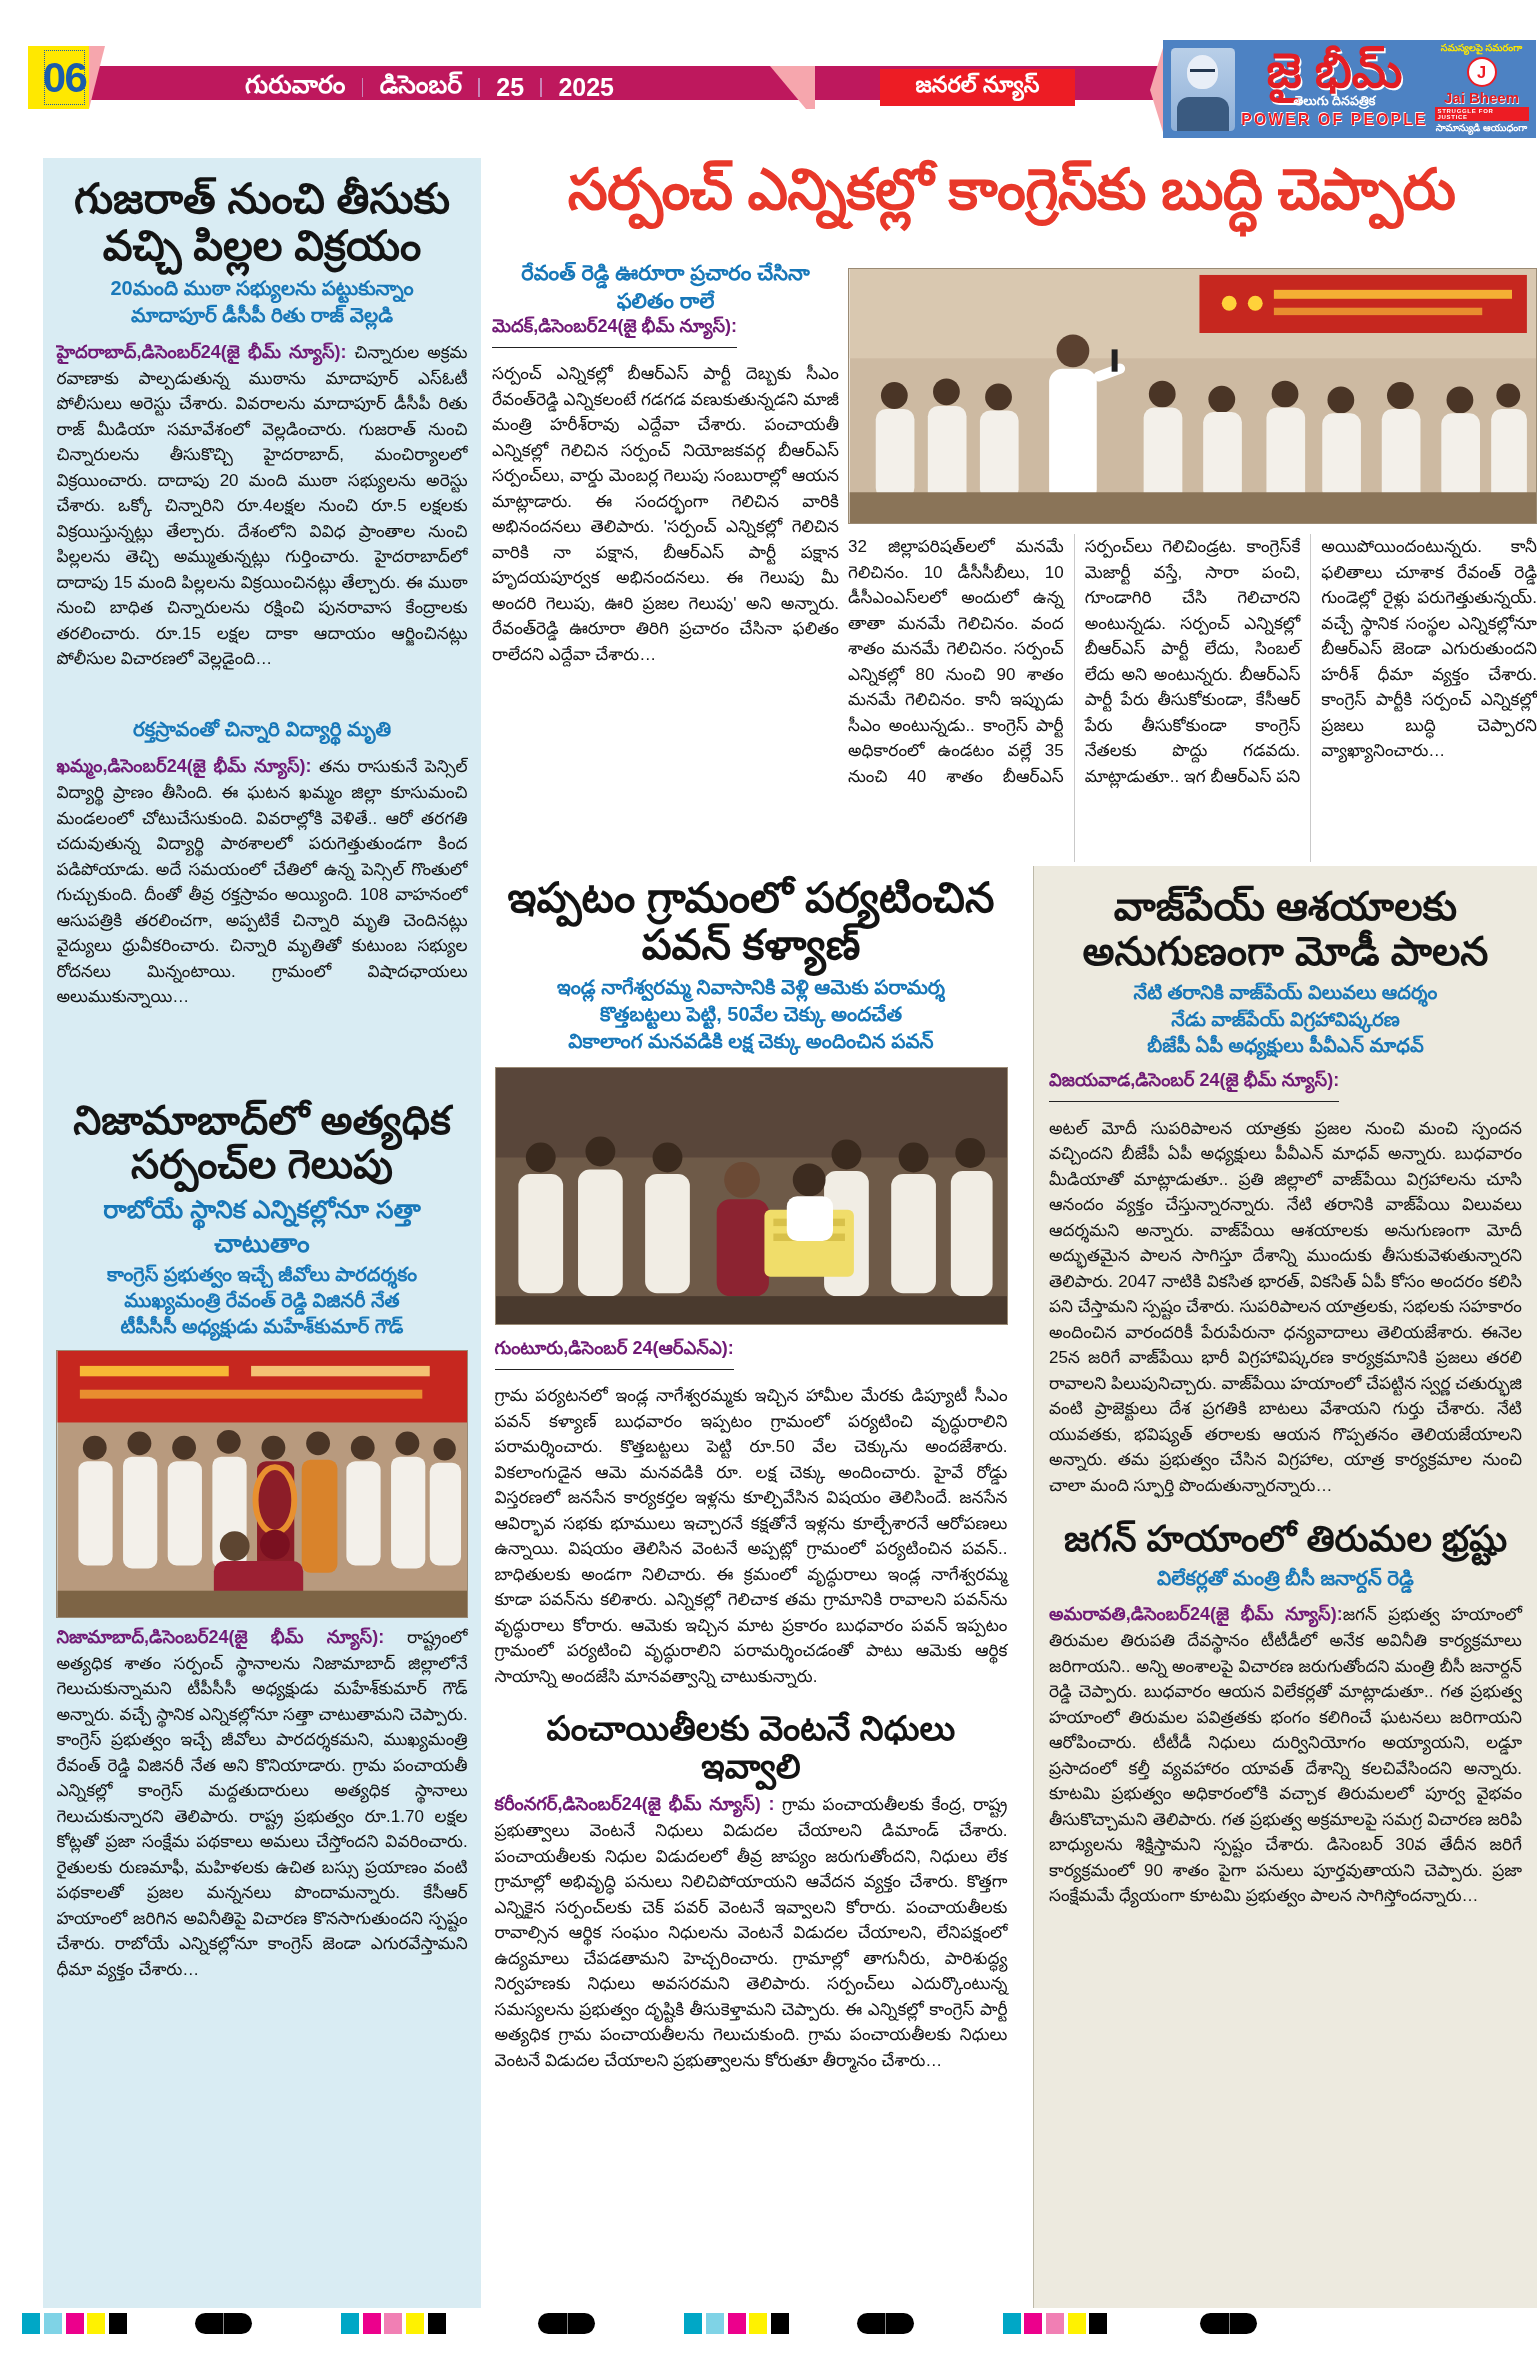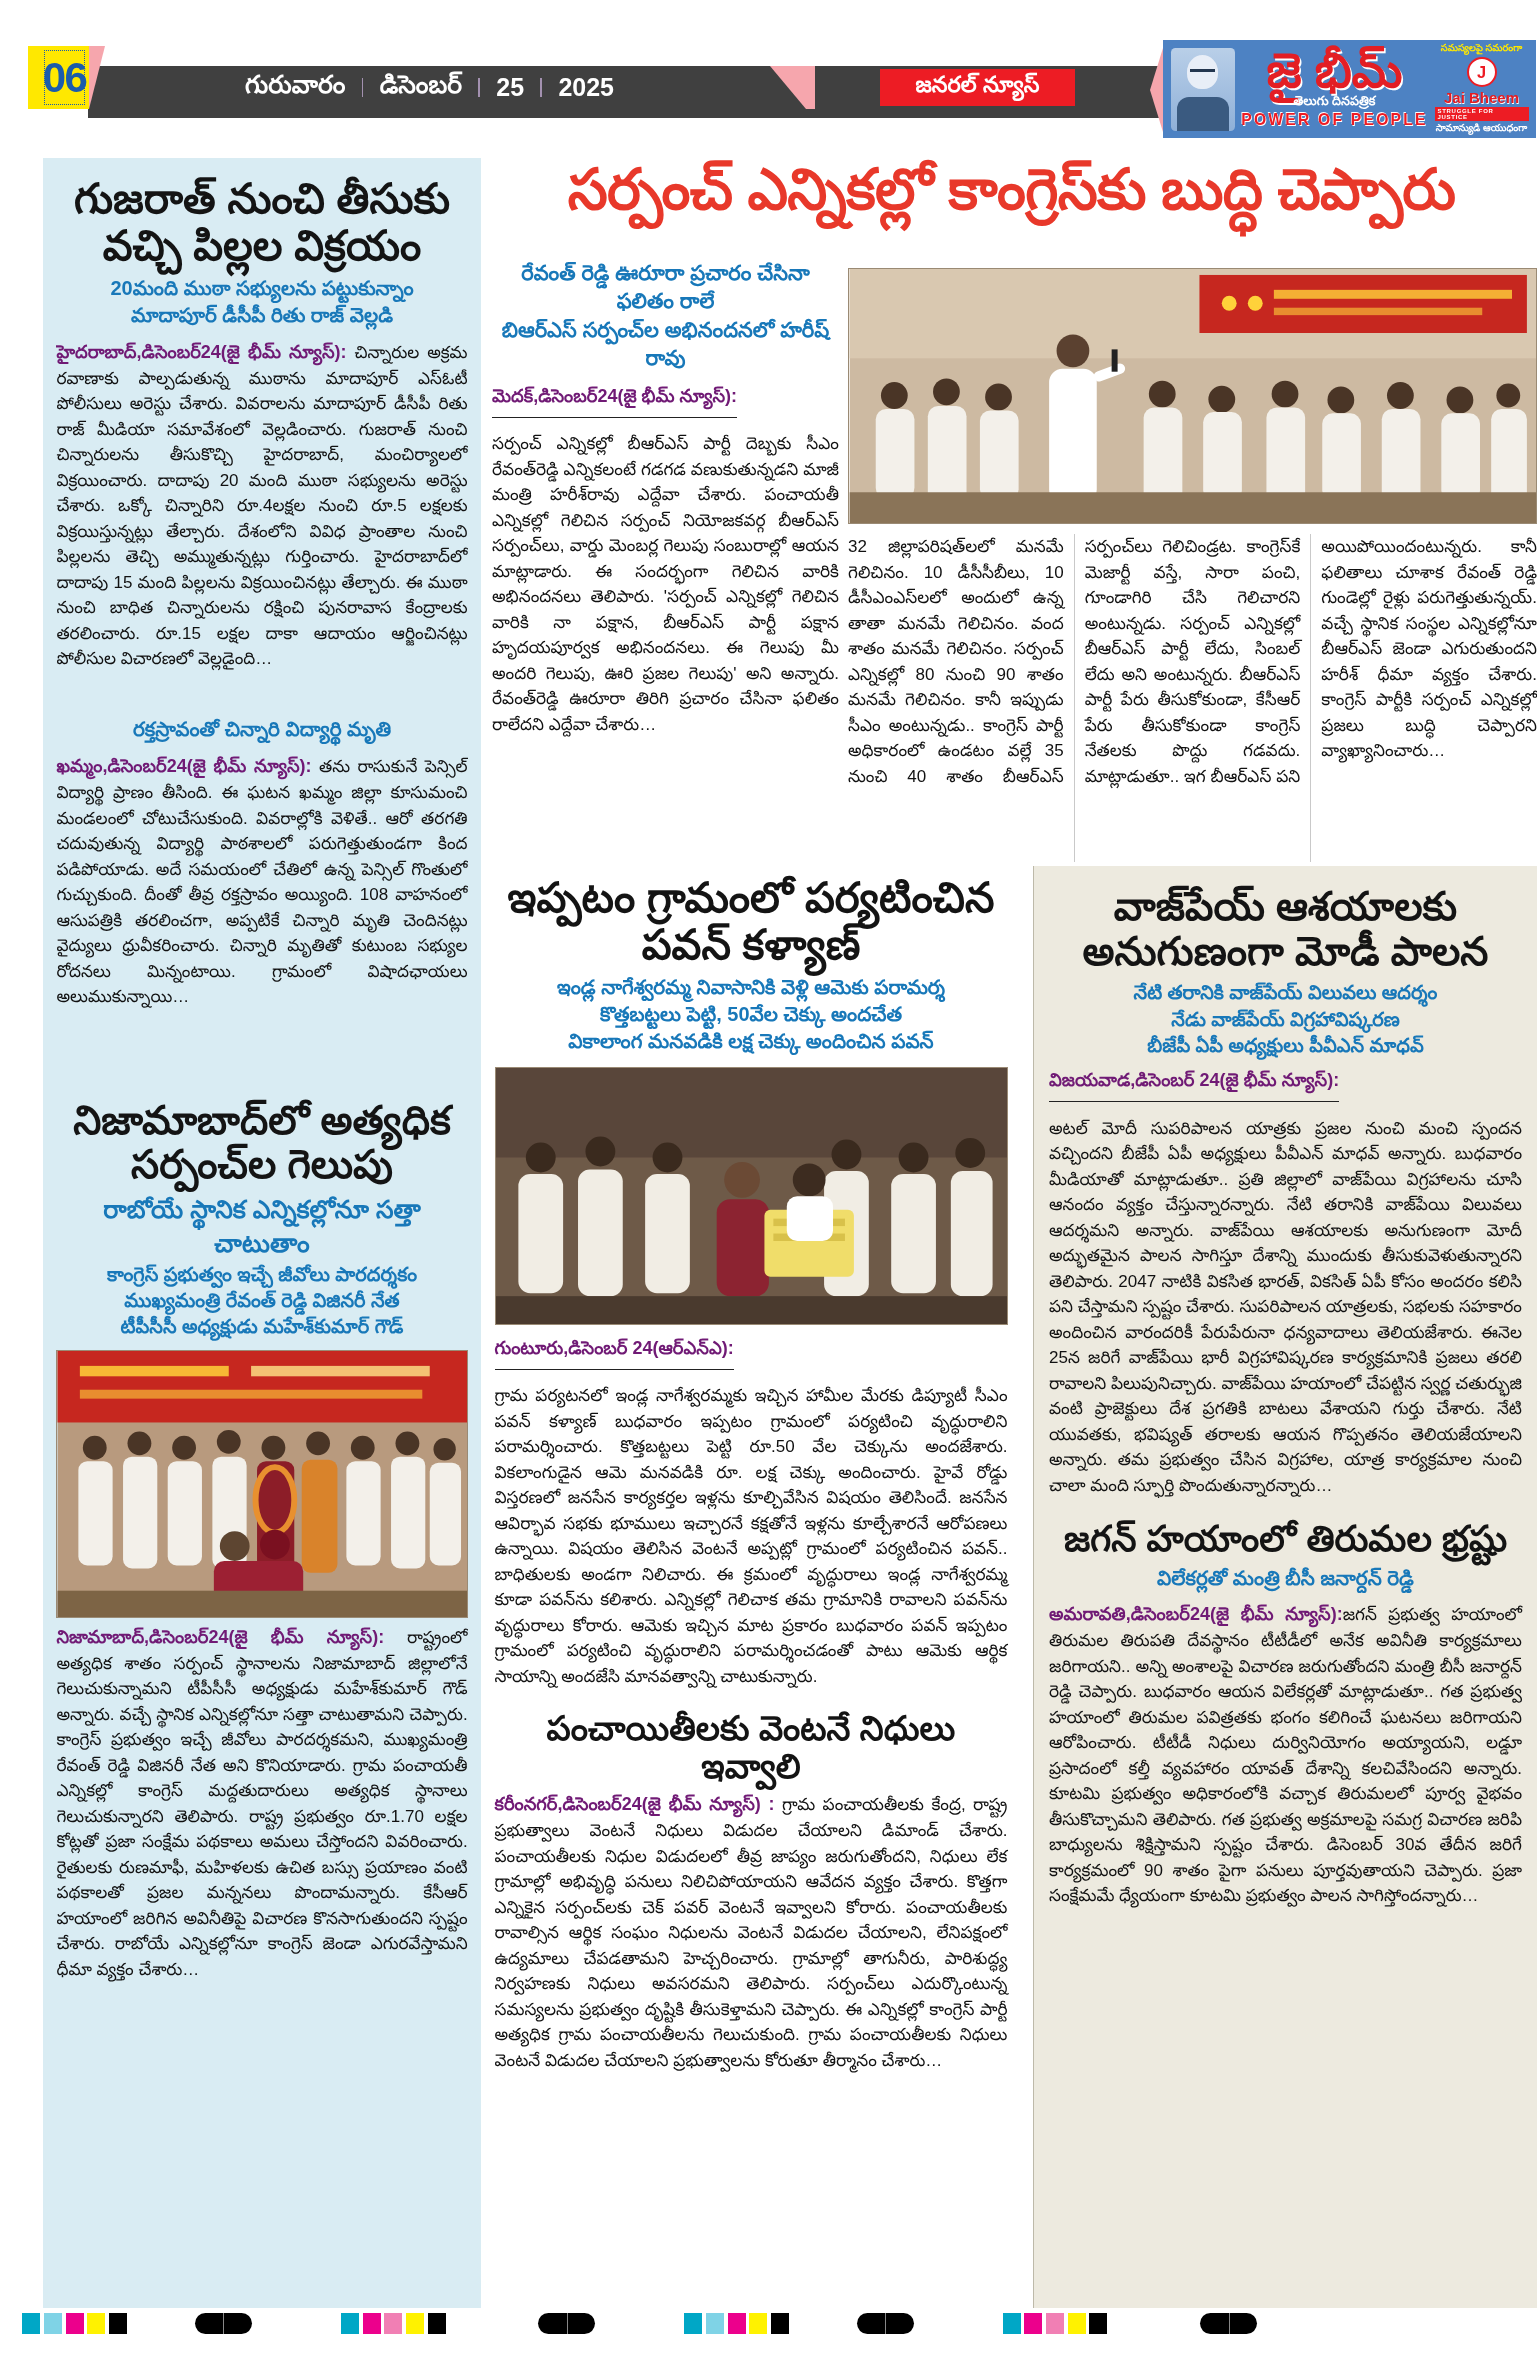--- a/index.html
+++ b/index.html
@@ -4,21 +4,21 @@
 <style>
   html,body{margin:0;padding:0;background:#ffffff;}
   *{box-sizing:border-box;font-family:"Liberation Sans", sans-serif;}
   .page{position:relative;width:1541px;height:2377px;background:#ffffff;overflow:hidden;}
 
   
   .pagenum-wrap{position:absolute;left:28px;top:46px;width:61px;height:63px;background:#ffe800;z-index:3;}
   .pagenum-wrap:after{content:"";position:absolute;right:-16.4px;top:0;border-top:63px solid #f6a6ad;border-right:16.4px solid transparent;}
   .pagenum-inner{position:absolute;inset:3.7px;border:1.5px dotted #1b5cab;display:flex;align-items:center;justify-content:center;margin-left:12px;}
   .pagenum{font-size:42px;font-weight:800;color:#1b5cab;letter-spacing:-1.5px;}
-  .purple-bar{position:absolute;left:88px;top:66px;width:1075px;height:52px;background:#404040;z-index:1;}
+  .purple-bar{position:absolute;left:88px;top:66px;width:1075px;height:34px;background:#be185d;z-index:1;}
   .purple-bar:after{content:"";position:absolute;right:-19.4px;top:0;border-top:21.6px solid transparent;border-bottom:21.6px solid transparent;border-left:19.4px solid #f6a6ad;}
   .datebar{position:absolute;left:157px;top:0;height:43px;display:flex;align-items:center;gap:16.4px;color:#ffffff;font-size:25px;font-weight:800;}
   .datesep{width:1.5px;height:19.4px;background:#cdb3e0;opacity:.7;}
   .notch{position:absolute;left:682px;top:0;border-top:43px solid #f6a6ad;border-left:36px solid transparent;width:45px;}
   .section-box{position:absolute;left:792px;top:3px;width:195px;height:37px;background:#ed1c24;color:#ffffff;font-size:22.4px;font-weight:800;display:flex;align-items:center;justify-content:center;}
   .masthead{position:absolute;left:1163px;top:40px;width:373px;height:98px;background:#4d82c3;z-index:2;display:flex;align-items:center;padding:4.5px 7.5px;gap:6px;}
   .masthead:before{content:"";position:absolute;left:-13.4px;top:7.5px;border-top:42px solid transparent;border-bottom:42px solid transparent;border-right:13.4px solid #f6a6ad;}
   .mh-portrait{width:64px;height:83px;background:linear-gradient(#b9cfe8,#8fb0d8);border-radius:4.5px;position:relative;flex:0 0 auto;}
   .mh-portrait .head{position:absolute;left:16.4px;top:7.5px;width:31px;height:34px;background:#e8eef7;border-radius:50% 50% 45% 45%;}
   .mh-portrait .glasses{position:absolute;left:19.4px;top:21px;width:25px;height:7.5px;border-top:3px solid #23364f;}
@@ -106,21 +106,20 @@
       <div class="tv-name">Jai Bheem</div>
       <div class="tv-strip">STRUGGLE FOR JUSTICE</div>
       <div class="mh-tag2">సామాన్యుడి ఆయుధంగా</div>
     </div>
   </div>
 
   <h1 class="main-head">సర్పంచ్ ఎన్నికల్లో కాంగ్రెస్‌కు బుద్ధి చెప్పారు</h1>
 
   <div class="main-left">
     <div class="subhead" style="font-size:21px">రేవంత్ రెడ్డి ఊరూరా ప్రచారం చేసినా ఫలితం రాలే</div>
-    <div class="subhead" style="font-size:21px;margin-bottom:13.4px">బిఆర్ఎస్ సర్పంచ్‌ల అభినందనలో హరీష్ రావు</div>
     <span class="dl ul">మెదక్,డిసెంబర్24(జై భీమ్ న్యూస్):</span>
     <p class="body-txt">సర్పంచ్ ఎన్నికల్లో బీఆర్ఎస్ పార్టీ దెబ్బకు సీఎం రేవంత్‌రెడ్డి ఎన్నికలంటే గడగడ వణుకుతున్నడని మాజీ మంత్రి హరీశ్‌రావు ఎద్దేవా చేశారు. పంచాయతీ ఎన్నికల్లో గెలిచిన సర్పంచ్ నియోజకవర్గ బీఆర్ఎస్ సర్పంచ్‌లు, వార్డు మెంబర్ల గెలుపు సంబురాల్లో ఆయన మాట్లాడారు. ఈ సందర్భంగా గెలిచిన వారికి అభినందనలు తెలిపారు. 'సర్పంచ్ ఎన్నికల్లో గెలిచిన వారికి నా పక్షాన, బీఆర్ఎస్ పార్టీ పక్షాన హృదయపూర్వక అభినందనలు. ఈ గెలుపు మీ అందరి గెలుపు, ఊరి ప్రజల గెలుపు' అని అన్నారు. రేవంత్‌రెడ్డి ఊరూరా తిరిగి ప్రచారం చేసినా ఫలితం రాలేదని ఎద్దేవా చేశారు…</p>
   </div>
 
   <div class="main-photo">
     <svg viewBox="0 0 924 344" width="689" height="256">
       <rect width="924" height="344" fill="#cdbaa2"></rect>
       <rect width="924" height="120" fill="#d9c8b0"></rect>
       <rect x="470" y="8" width="440" height="78" fill="#c6271f"></rect>
       <circle cx="510" cy="46" r="10" fill="#ffd23a"></circle>

